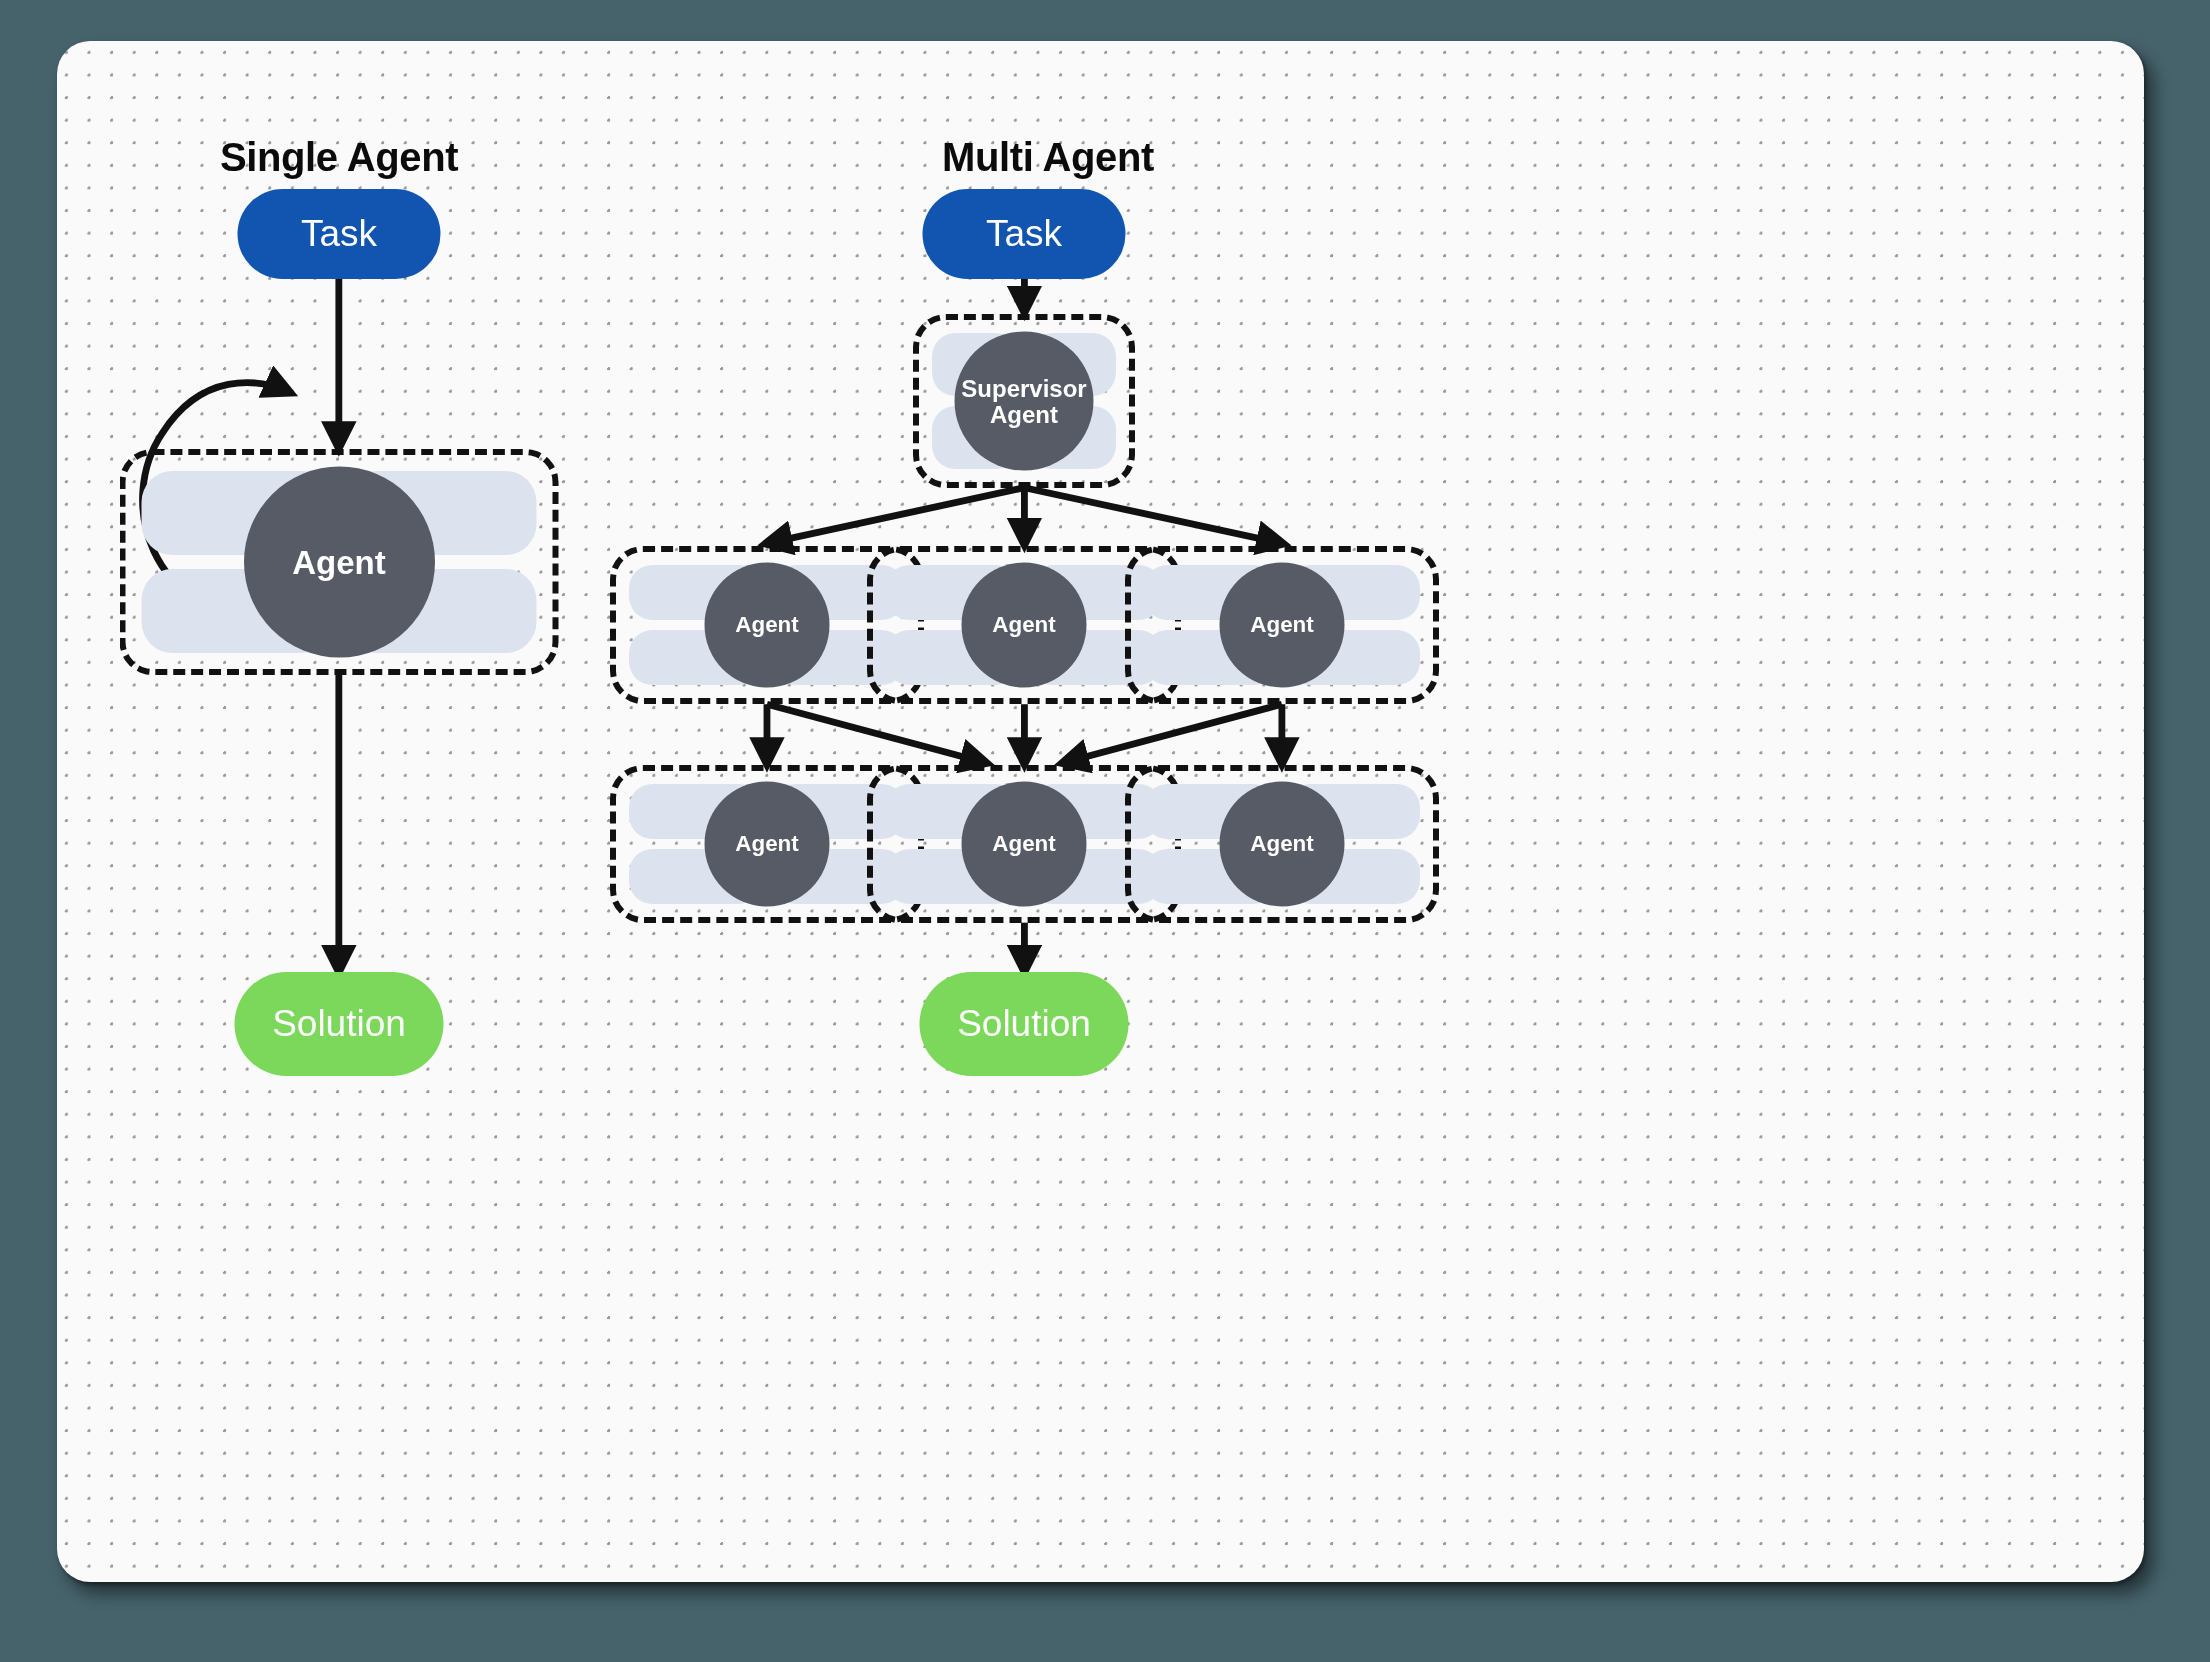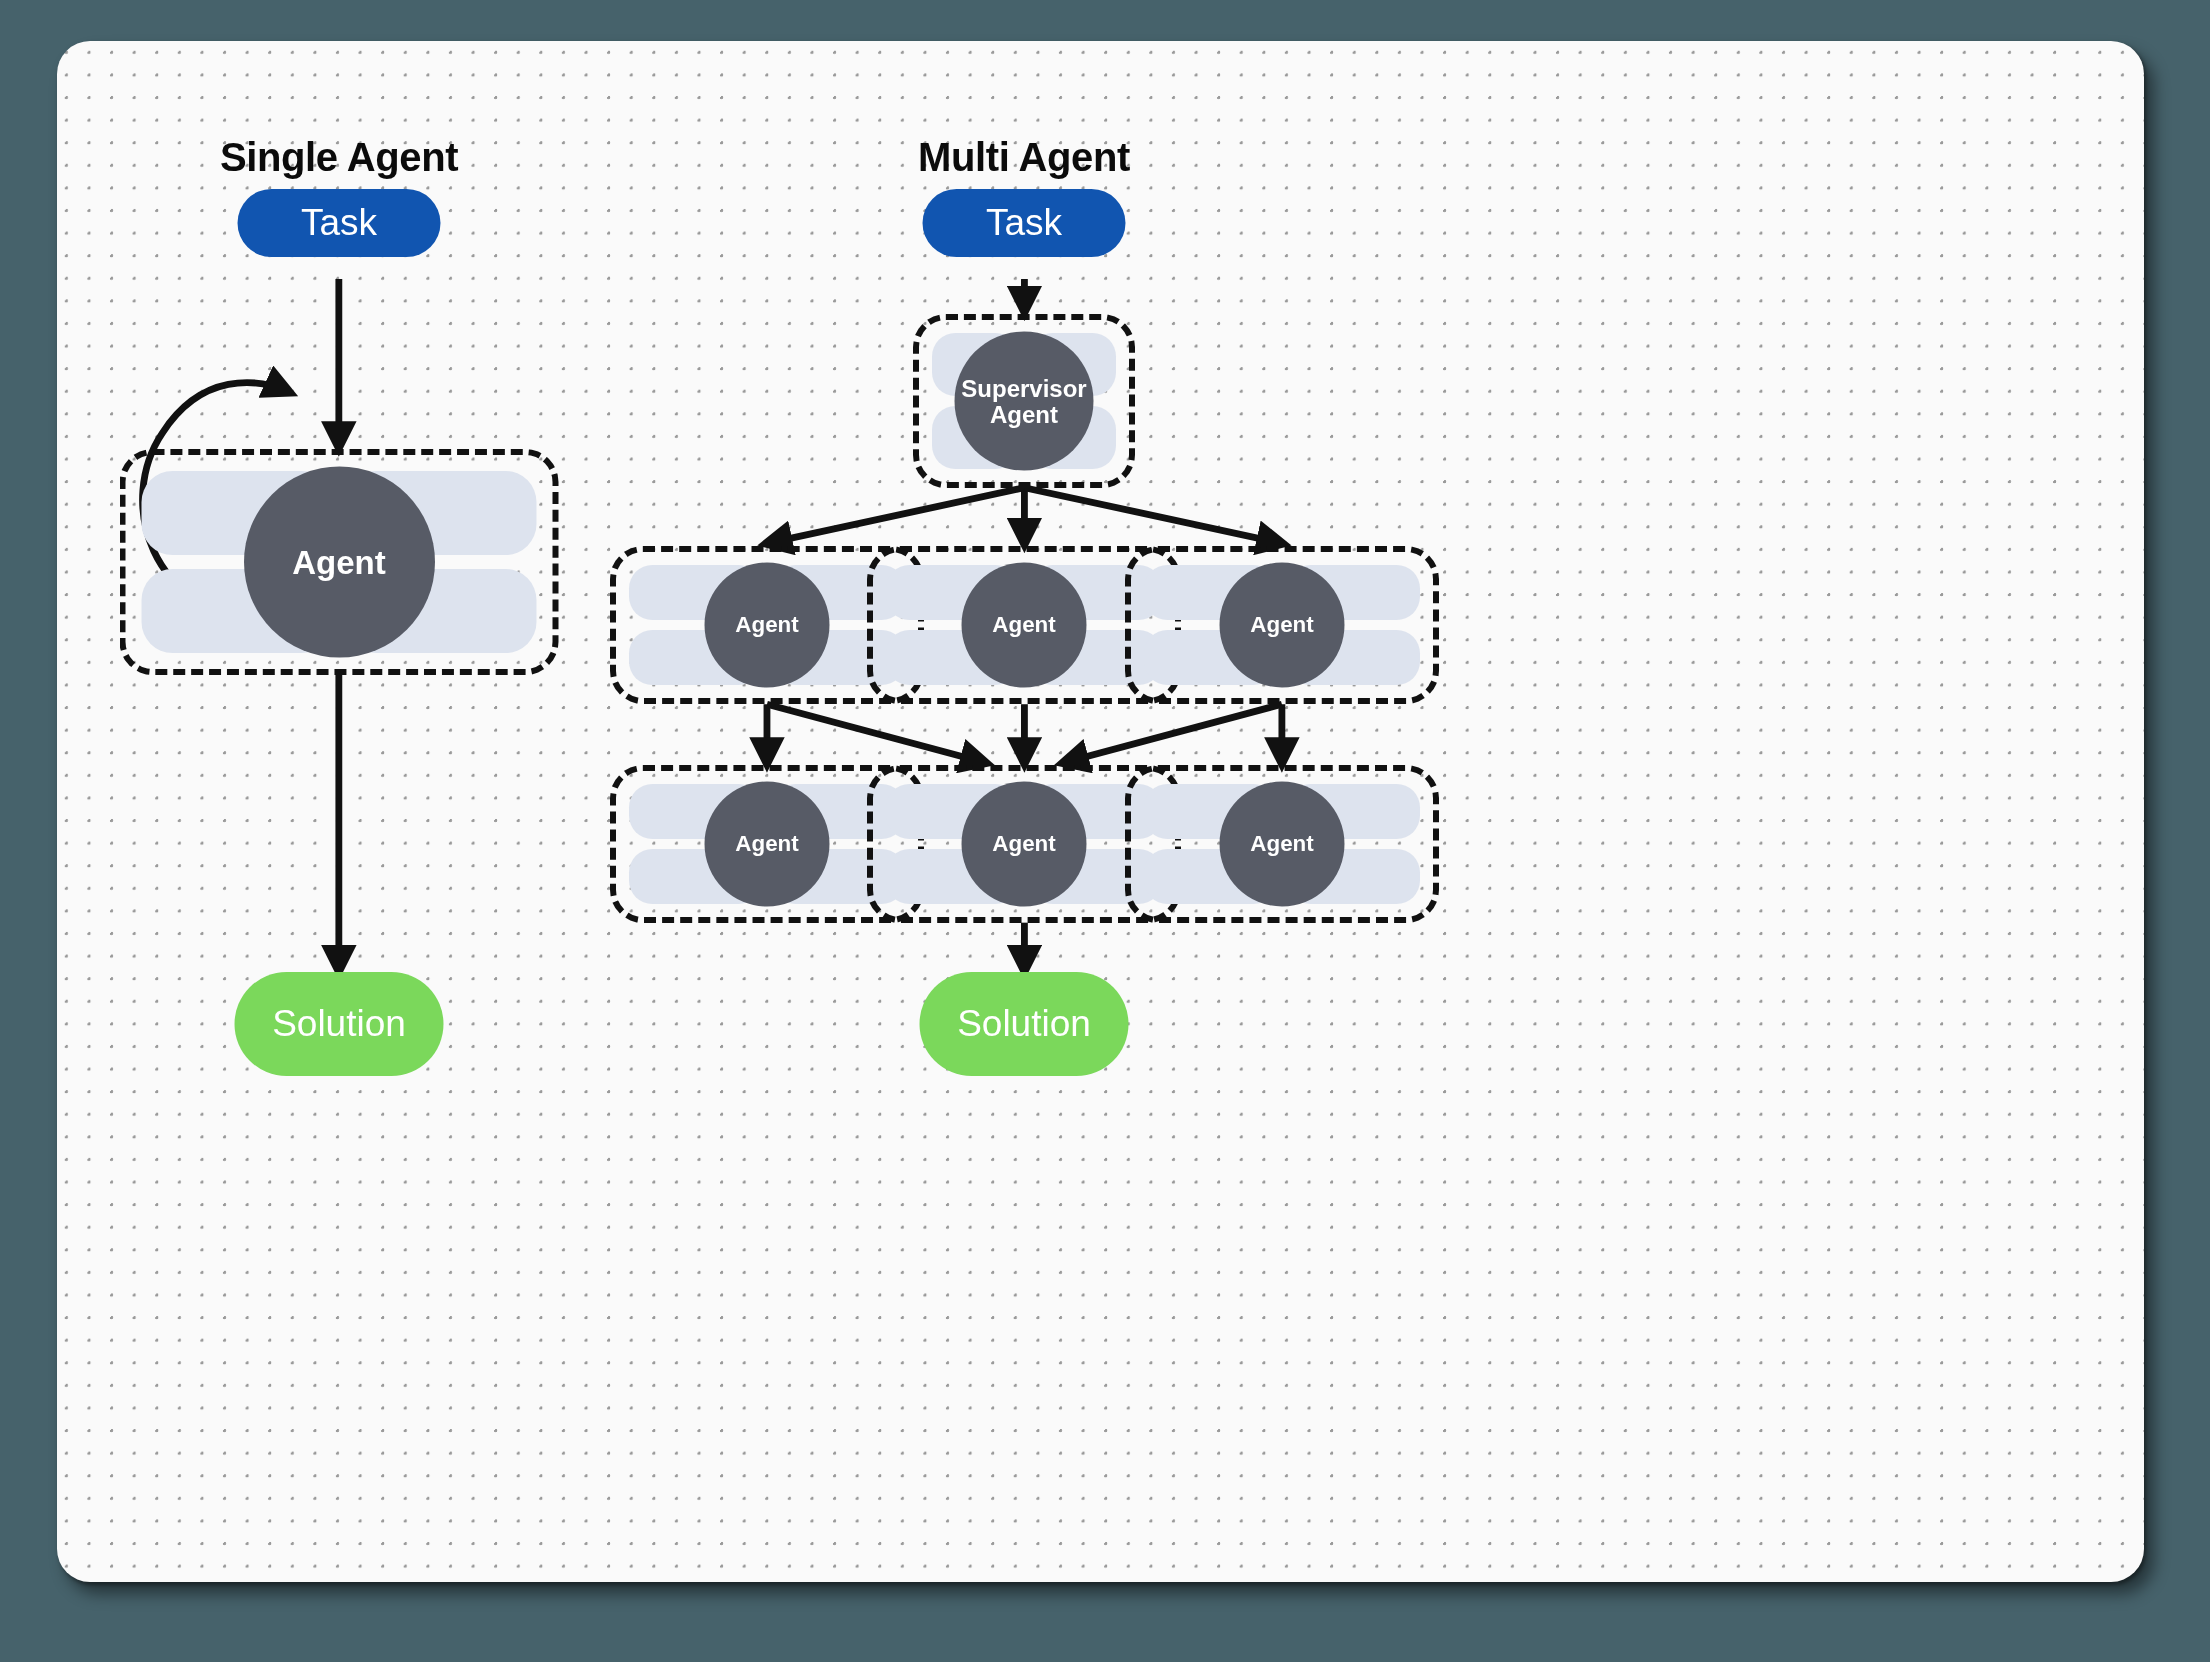--- a/index.html
+++ b/index.html
@@ -66,21 +66,21 @@
     border-radius: 974px;
     color: #ffffff;
     font-size: 37px;
     font-weight: 400;
     white-space: nowrap;
     transform: translateX(-50%);
   }
   .pill.task {
     background: #1155b0;
     width: 203px;
-    height: 68px;
+    height: 90px;
   }
   .pill.solution {
     background: #7bd85b;
     width: 209px;
     height: 104px;
   }
 
   
   .agent-unit {
     position: absolute;
@@ -173,21 +173,21 @@
         <div class="tile"></div>
         <div class="tile"></div>
         <div class="tile"></div>
         <div class="tile"></div>
       </div>
       <div class="core lg">Agent</div>
     </div>
 
     <div class="pill solution" style="left:282px; top:931px;">Solution</div>
 
-    <div class="section-title" style="left:967px; top:94px;">Multi Agent</div>
+    <div class="section-title" style="left:991px; top:94px;">Multi Agent</div>
 
     <div class="pill task" style="left:967px; top:148px;">Task</div>
 
     <div class="agent-unit small" style="left:967px; top:273px; width:222px; height:174px;">
       <div class="tiles">
         <div class="tile"></div>
         <div class="tile"></div>
         <div class="tile"></div>
         <div class="tile"></div>
       </div>

